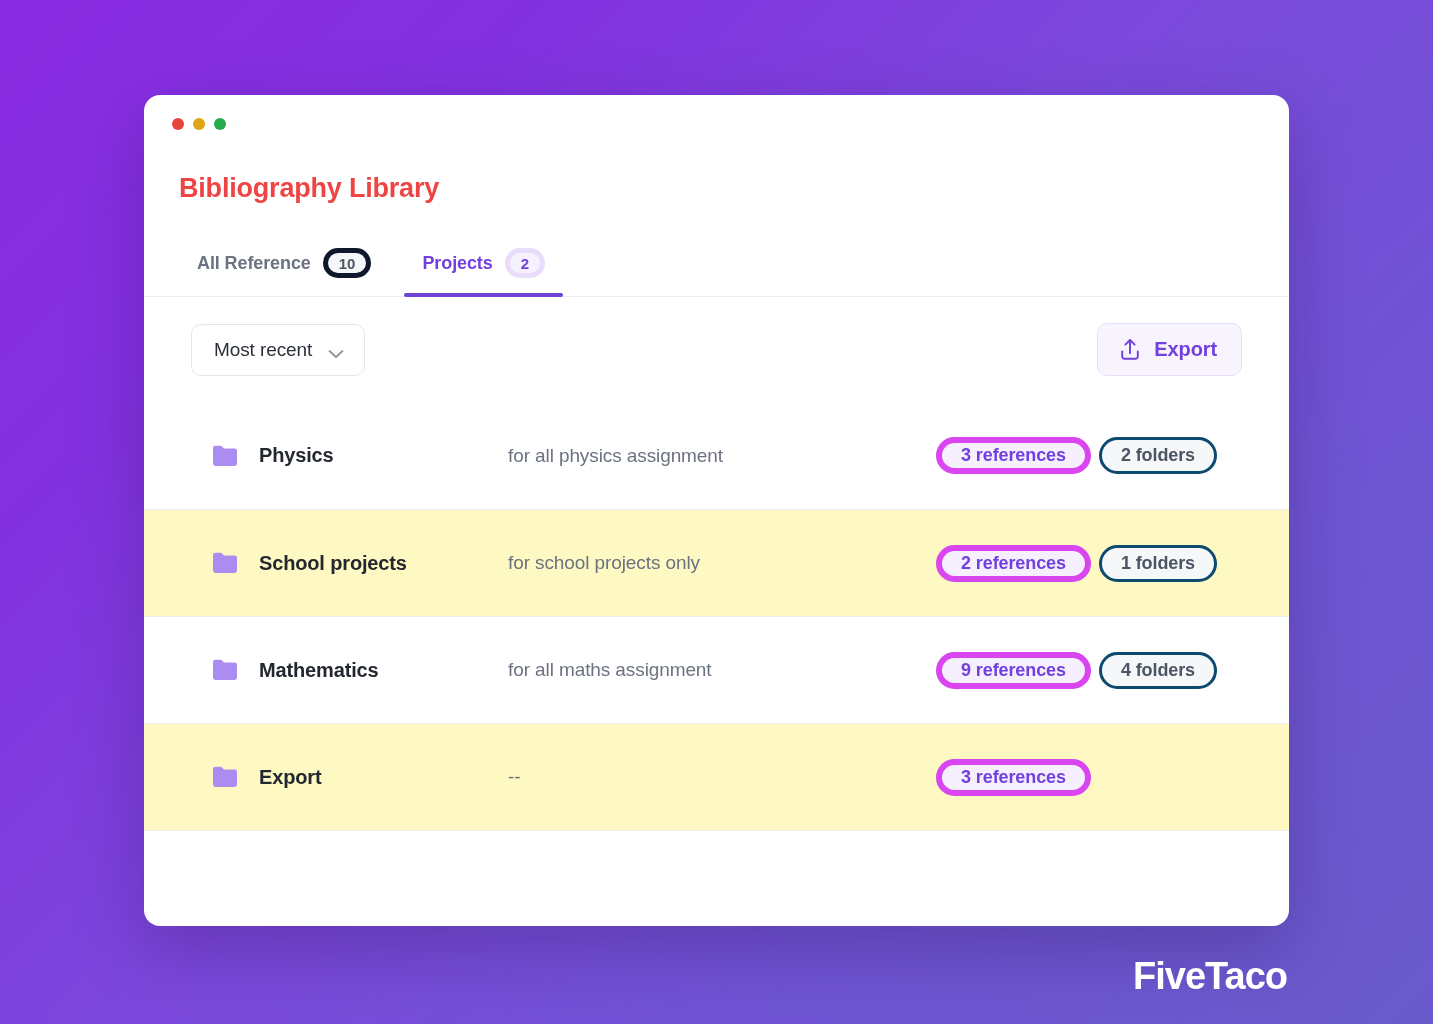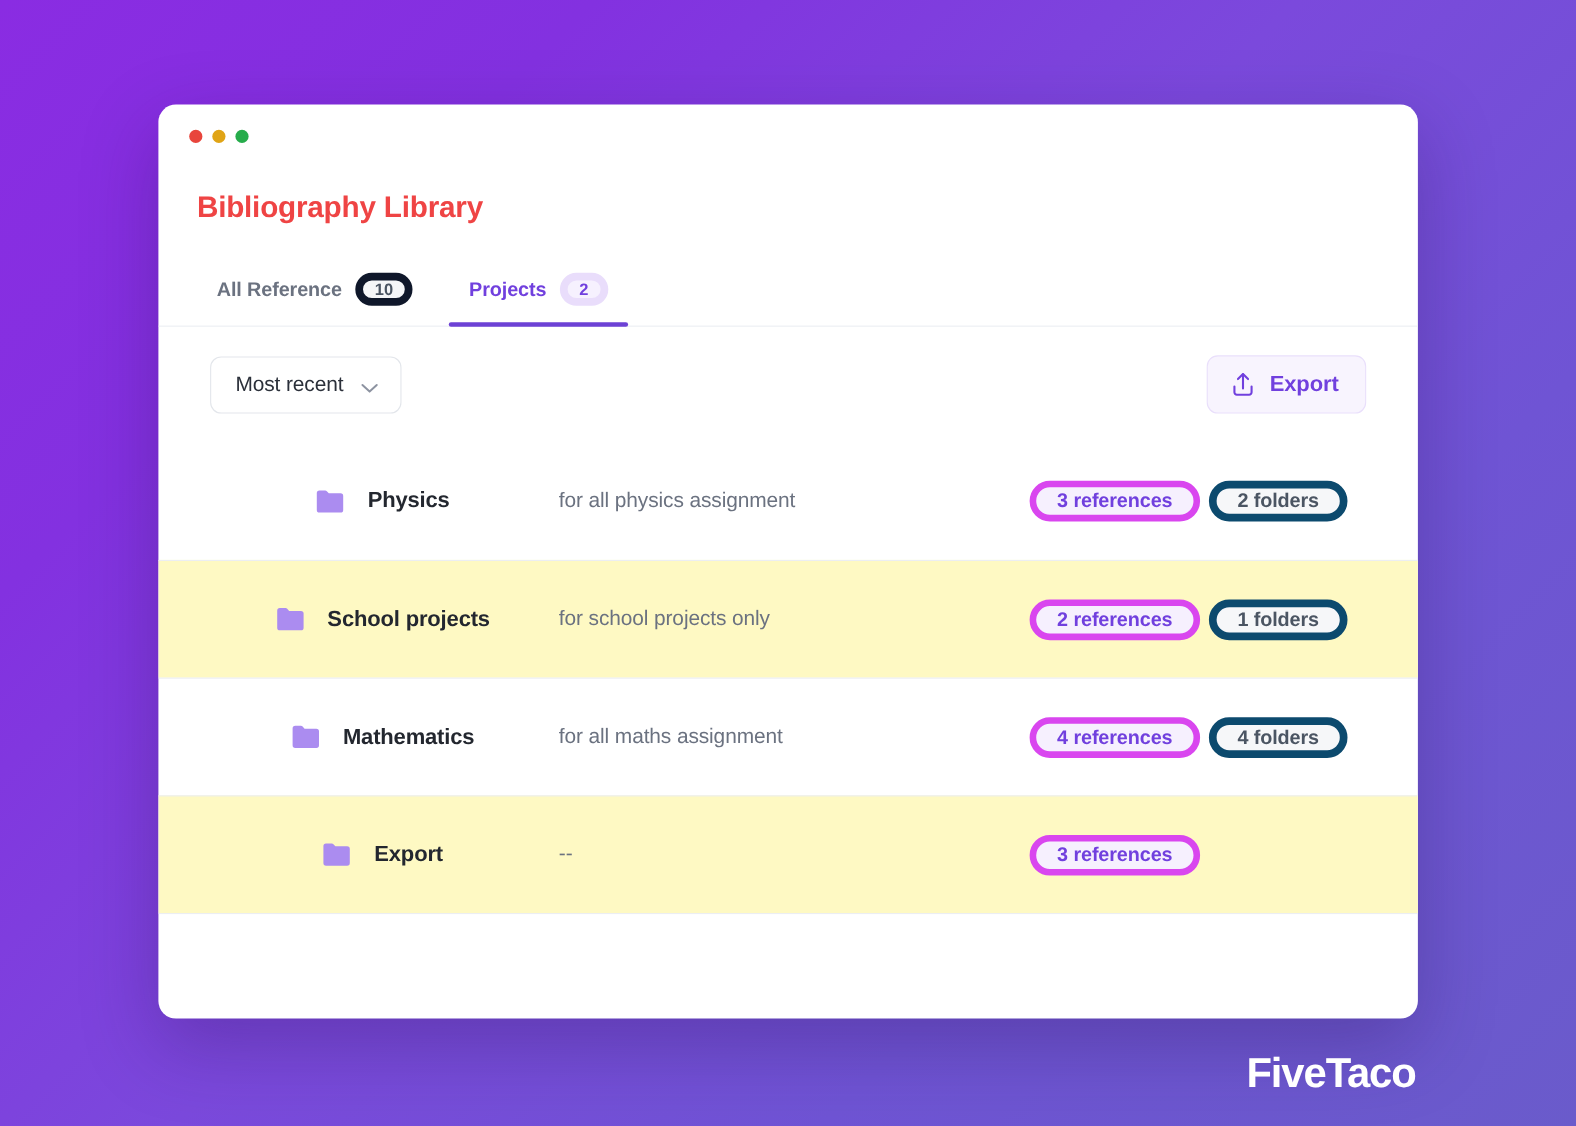--- a/index.html
+++ b/index.html
@@ -84,21 +84,21 @@
     color: #6b7280;
     letter-spacing: -0.1px;
   }
   .tab.active .tab-label { color: #7140de; }
   .tab-badge {
     min-width: 38px;
     height: 30px;
     padding: 0 11px;
     border-radius: 999px;
     background: #f5f6f8;
-    border: 7px solid #0f172a;
+    border: 5px solid #0f172a;
     display: flex;
     align-items: center;
     justify-content: center;
     font-size: 15px;
     font-weight: bold;
     color: #4b5563;
   }
   .tab.active .tab-badge {
     background: #f6f1fe;
     border-color: #e9ddfb;
@@ -175,21 +175,20 @@
   .row:first-child { border-top: none; }
   .row.alt { background: #fef9c3; }
 
   .row-name {
     display: flex;
     align-items: center;
     gap: 20px;
     width: 340px;
     flex: 0 0 auto;
     padding-left: 67px;
-    justify-content: center;
   }
   .folder-icon { display: block; width: 28px; height: 24px; flex: 0 0 auto; }
   .row-title {
     font-size: 20px;
     font-weight: bold;
     color: #23272f;
     letter-spacing: -0.15px;
     white-space: nowrap;
   }
 
@@ -221,21 +220,21 @@
     letter-spacing: -0.1px;
     white-space: nowrap;
   }
   .pill.refs {
     background: #f6f0fe;
     border: 6px solid #d946ef;
     color: #7140de;
   }
   .pill.folders {
     background: #f6f7f9;
-    border: 7px solid #0c4a6e;
+    border: 3px solid #0c4a6e;
     color: #4b5563;
   }
 
   .list-bottom-border { border-top: 1px solid #eceef2; }
 
   
   .brand {
     position: absolute;
     right: 146px;
     bottom: 26px;
@@ -332,21 +331,21 @@
       <div class="row-name">
         <span class="folder-icon">
           <svg viewBox="0 0 28 24" width="28" height="24" xmlns="http://www.w3.org/2000/svg">
             <path d="M2 4.2 a2.4 2.4 0 0 1 2.4-2.4 H9.6 a2 2 0 0 1 1.5 0.7 L12.9 4.4 H23.6 A2.4 2.4 0 0 1 26 6.8 V19.6 a2.4 2.4 0 0 1 -2.4 2.4 H4.4 A2.4 2.4 0 0 1 2 19.6 Z" fill="#ab8cf0"></path>
           </svg>
         </span>
         <span class="row-title">Mathematics</span>
       </div>
       <div class="row-desc">for all maths assignment</div>
       <div class="row-pills">
-        <span class="pill refs">4 references</span>
+        <span class="pill refs">9 references</span>
         <span class="pill folders">4 folders</span>
       </div>
     </div>
 
     <div class="row alt">
       <div class="row-name">
         <span class="folder-icon">
           <svg viewBox="0 0 28 24" width="28" height="24" xmlns="http://www.w3.org/2000/svg">
             <path d="M2 4.2 a2.4 2.4 0 0 1 2.4-2.4 H9.6 a2 2 0 0 1 1.5 0.7 L12.9 4.4 H23.6 A2.4 2.4 0 0 1 26 6.8 V19.6 a2.4 2.4 0 0 1 -2.4 2.4 H4.4 A2.4 2.4 0 0 1 2 19.6 Z" fill="#ab8cf0"></path>
           </svg>

